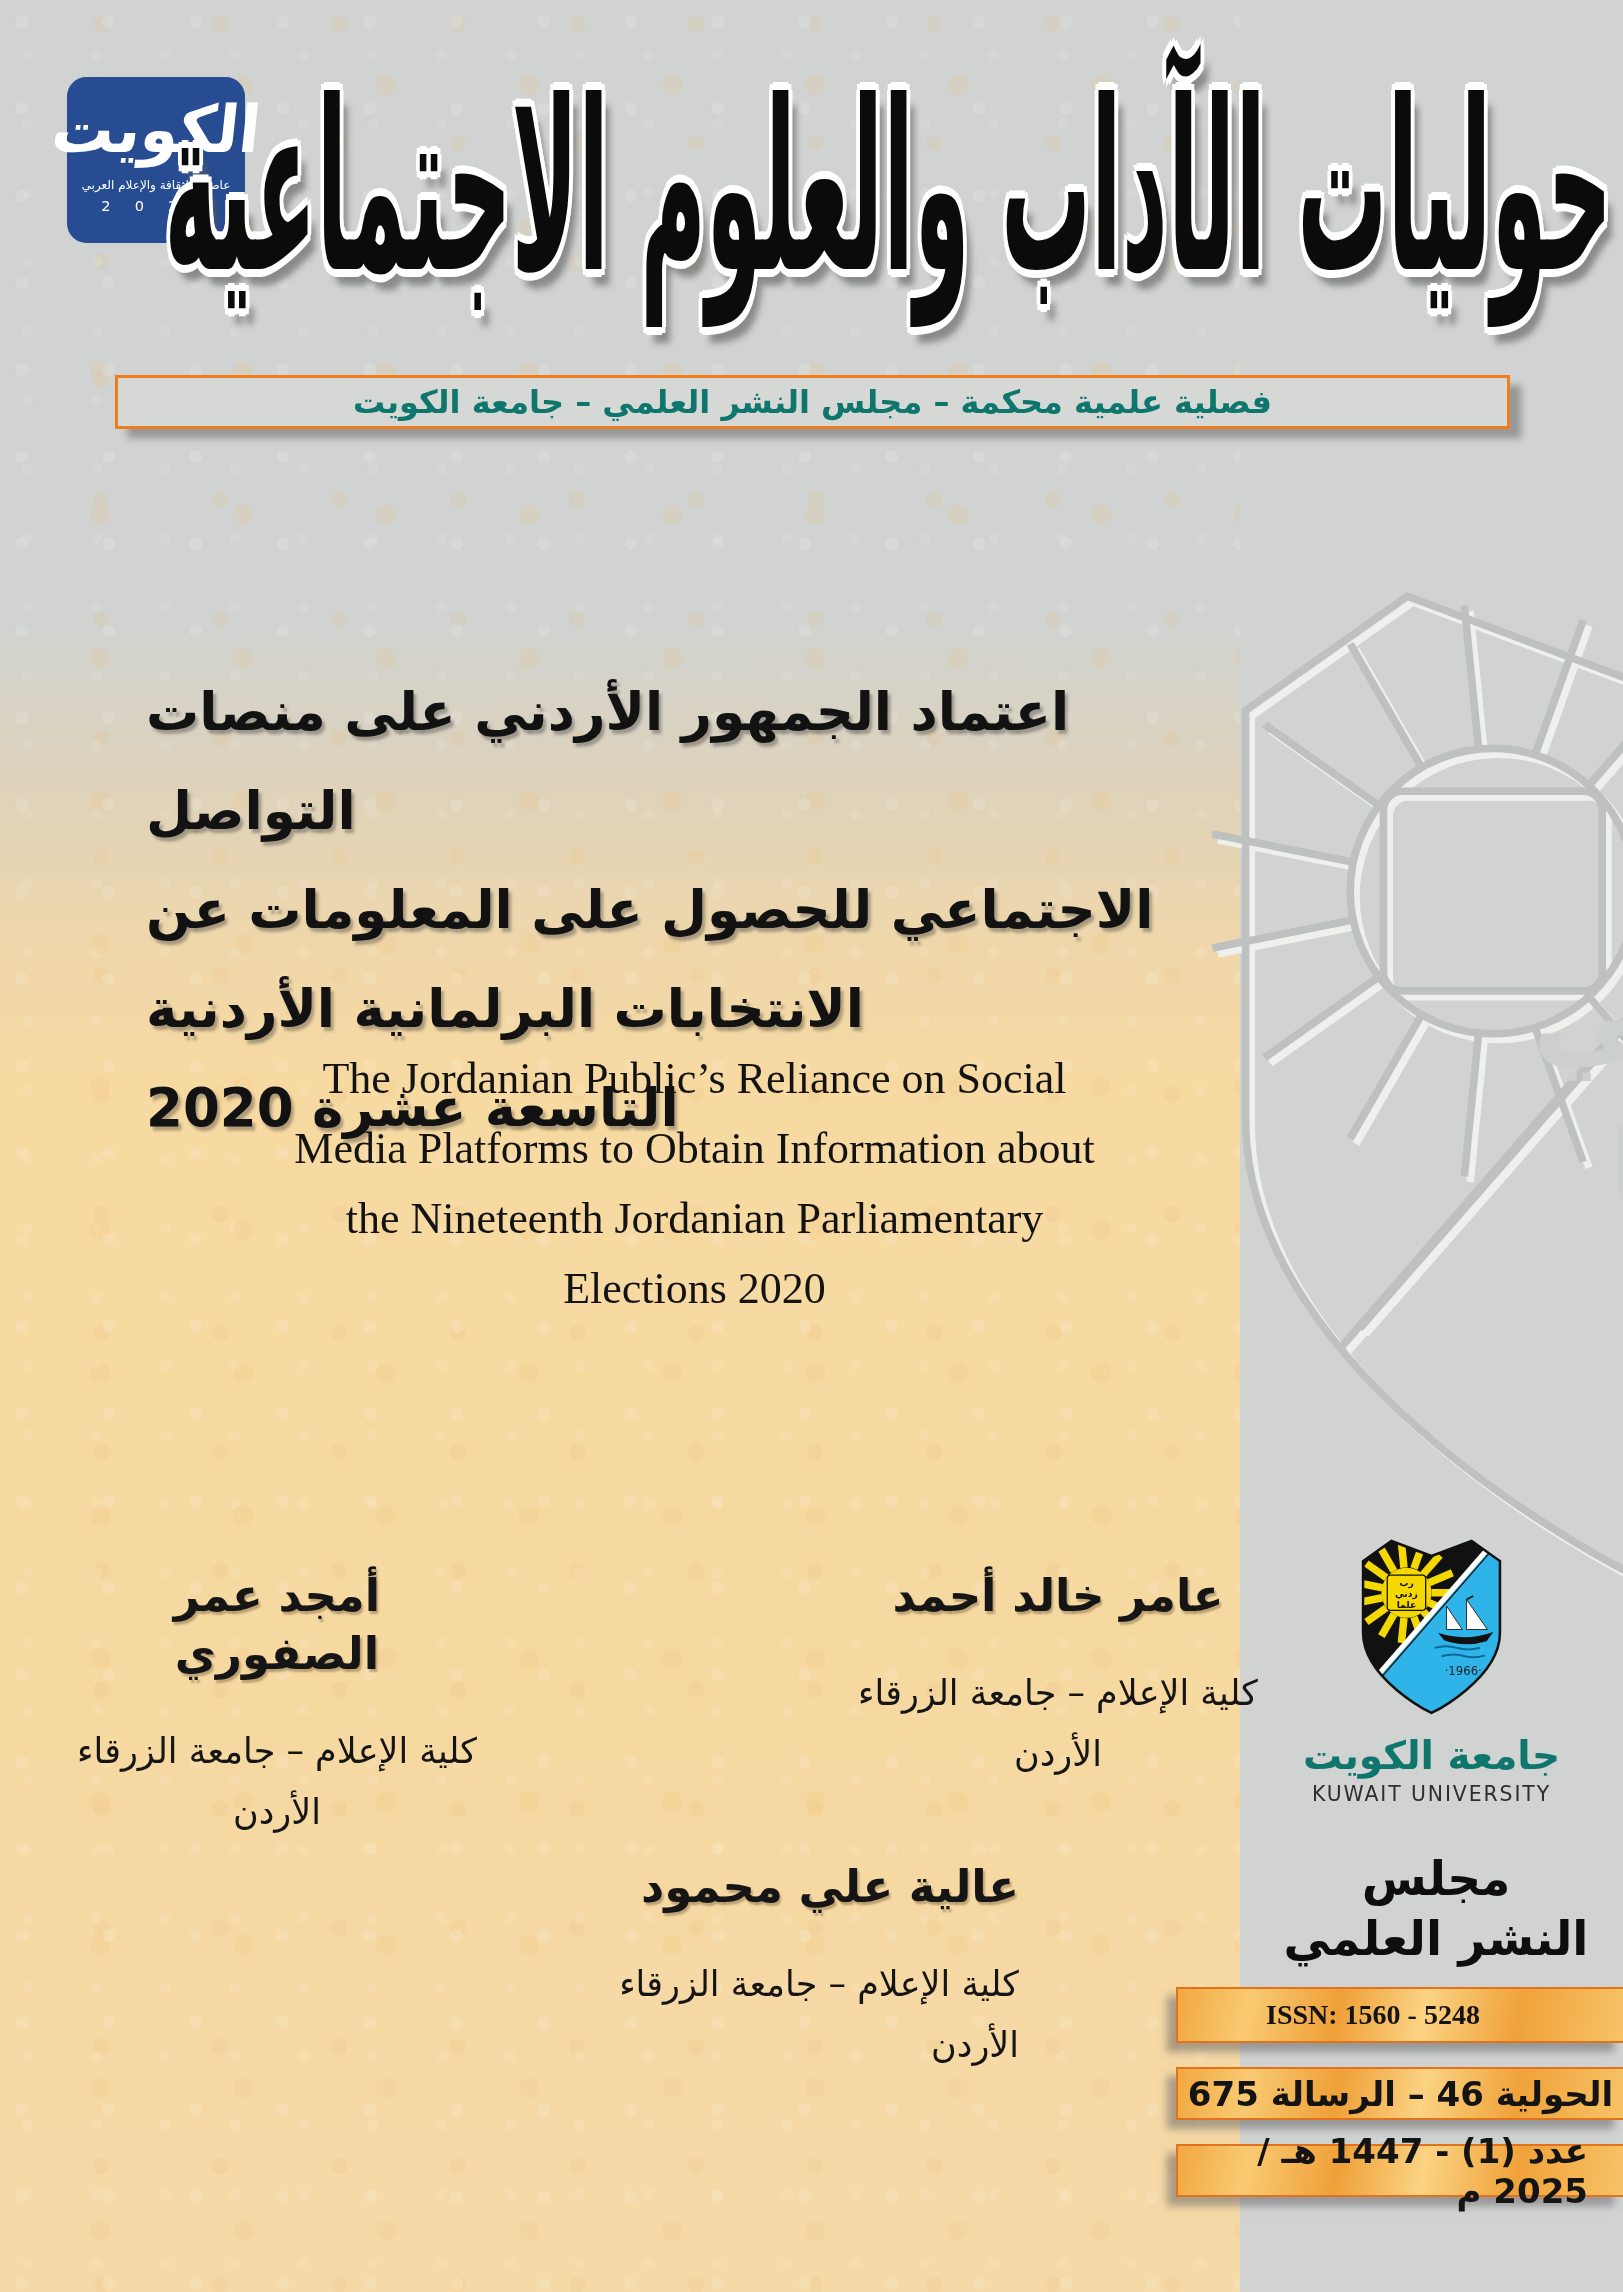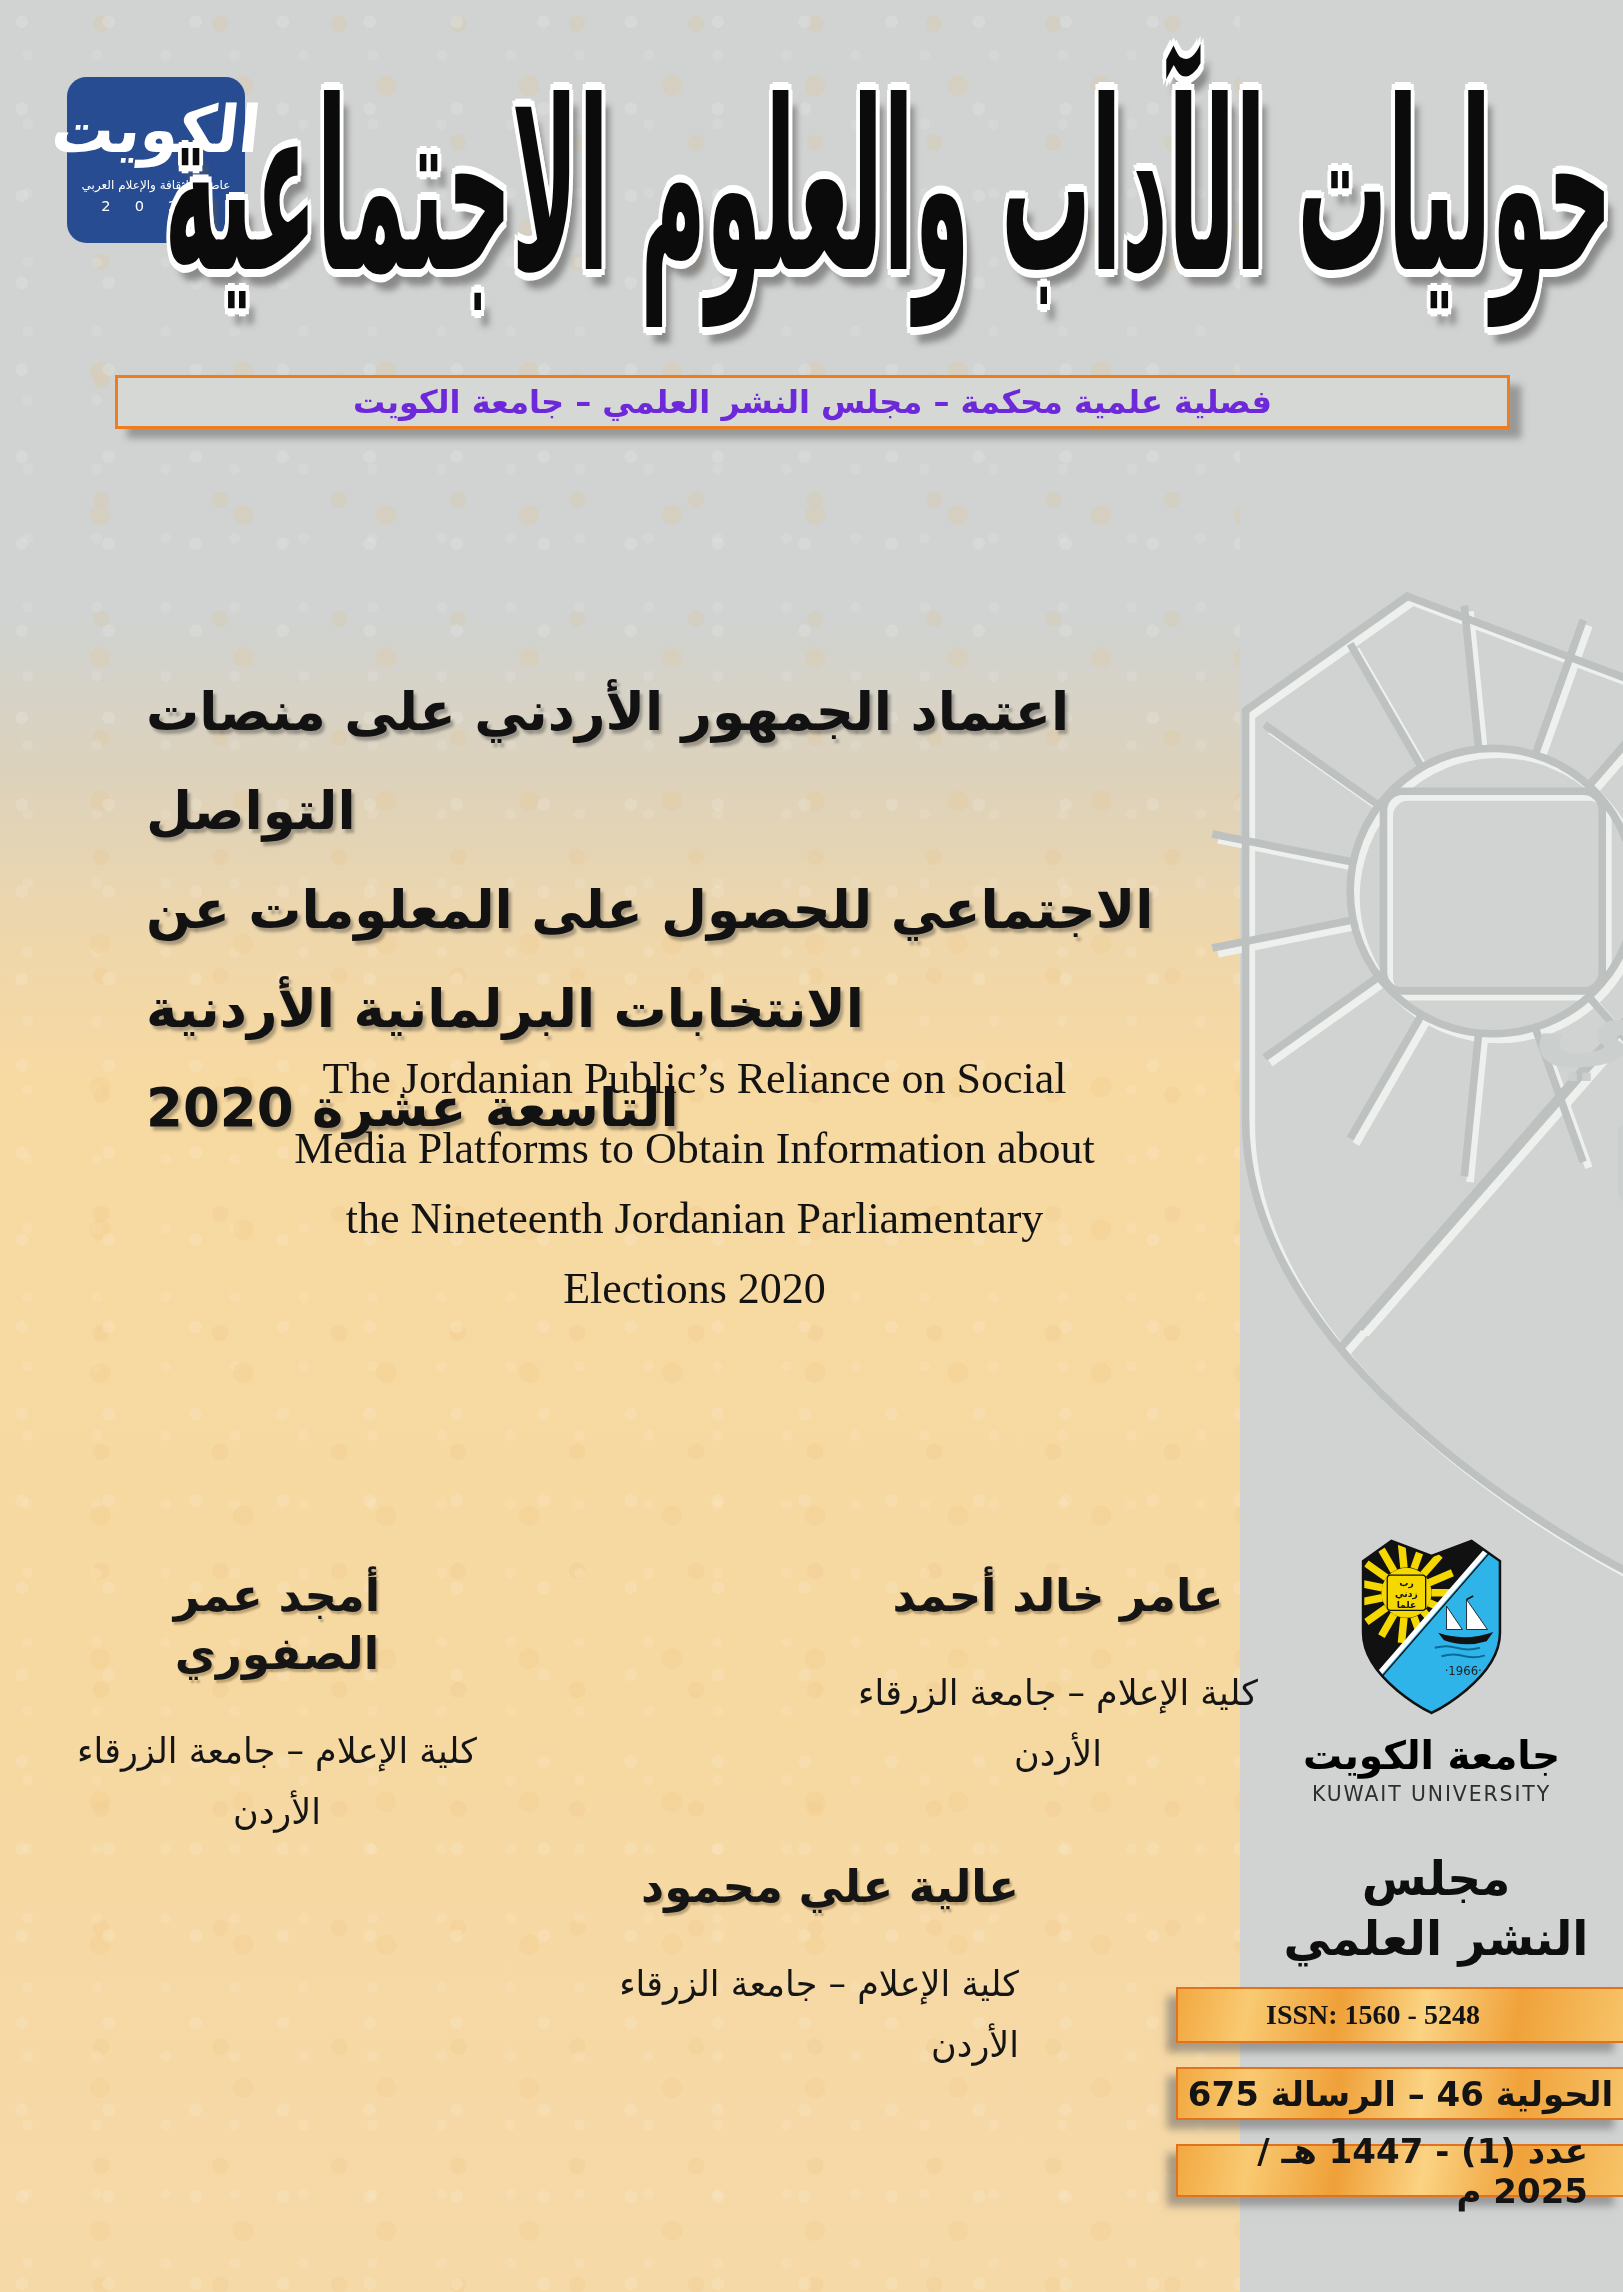--- a/index.html
+++ b/index.html
@@ -57,21 +57,21 @@
       -3.9px -2.9px 0 #fff, 3.9px 2.9px 0 #fff, -3.9px 2.9px 0 #fff, 3.9px -2.9px 0 #fff,
       9.7px 7.8px 4.9px rgba(90,90,90,.6);
   }
   
   .subbar{
     position:absolute;left:115px;top:375px;width:1395px;height:54px;
     background:#d5d8d5;border:3.9px solid #ee7d1f;box-sizing:border-box;
     display:flex;align-items:center;justify-content:center;
     box-shadow:11.6px 9.7px 6.8px rgba(95,95,95,.5);
   }
-  .subbar span{font-size:32px;font-weight:bold;color:#6d28d9;}
+  .subbar span{font-size:32px;font-weight:bold;color:#0f766e;}
 
   
   .title-ar{
     position:absolute;left:146px;top:662px;width:1097px;text-align:left;color:#121212;
   }
   .title-ar div{
     font-size:53px;font-weight:bold;line-height:99px;
     text-shadow:2.9px 3.9px 2.9px rgba(40,40,40,.35);
   }
   
@@ -86,21 +86,21 @@
   .author .a-name{font-size:45px;font-weight:bold;line-height:58px;margin-bottom:47px;
     text-shadow:1.9px 2.9px 1.9px rgba(60,40,10,.3);}
   .author .a-affil{font-size:35px;line-height:43px;margin-bottom:17.5px;}
   .author .a-country{font-size:35px;line-height:43px;}
   .author-right{left:854px;top:1567px;width:408px;}
   .author-left{left:73px;top:1567px;width:408px;}
   .author-center{left:320px;top:1858px;width:699px;text-align:right;}
 
   
   .ku-block{position:absolute;left:1240px;top:1531px;width:383px;text-align:center;}
-  .ku-block .ku-ar{font-size:39px;font-weight:bold;color:#000000;margin-top:5.8px;}
+  .ku-block .ku-ar{font-size:39px;font-weight:bold;color:#0f766e;margin-top:5.8px;}
   .ku-block .ku-en{font-size:20.4px;color:#2e2e2e;letter-spacing:1.9px;margin-top:3.9px;
     font-family:"DejaVu Sans", sans-serif;}
 
   
   .council{position:absolute;left:1240px;top:1849px;width:344px;text-align:center;color:#0e0e0e;padding-left:24px;}
   .council div{font-size:47px;font-weight:bold;line-height:60px;}
 
   
   .banner{
     position:absolute;left:1176px;right:0;height:49px;

